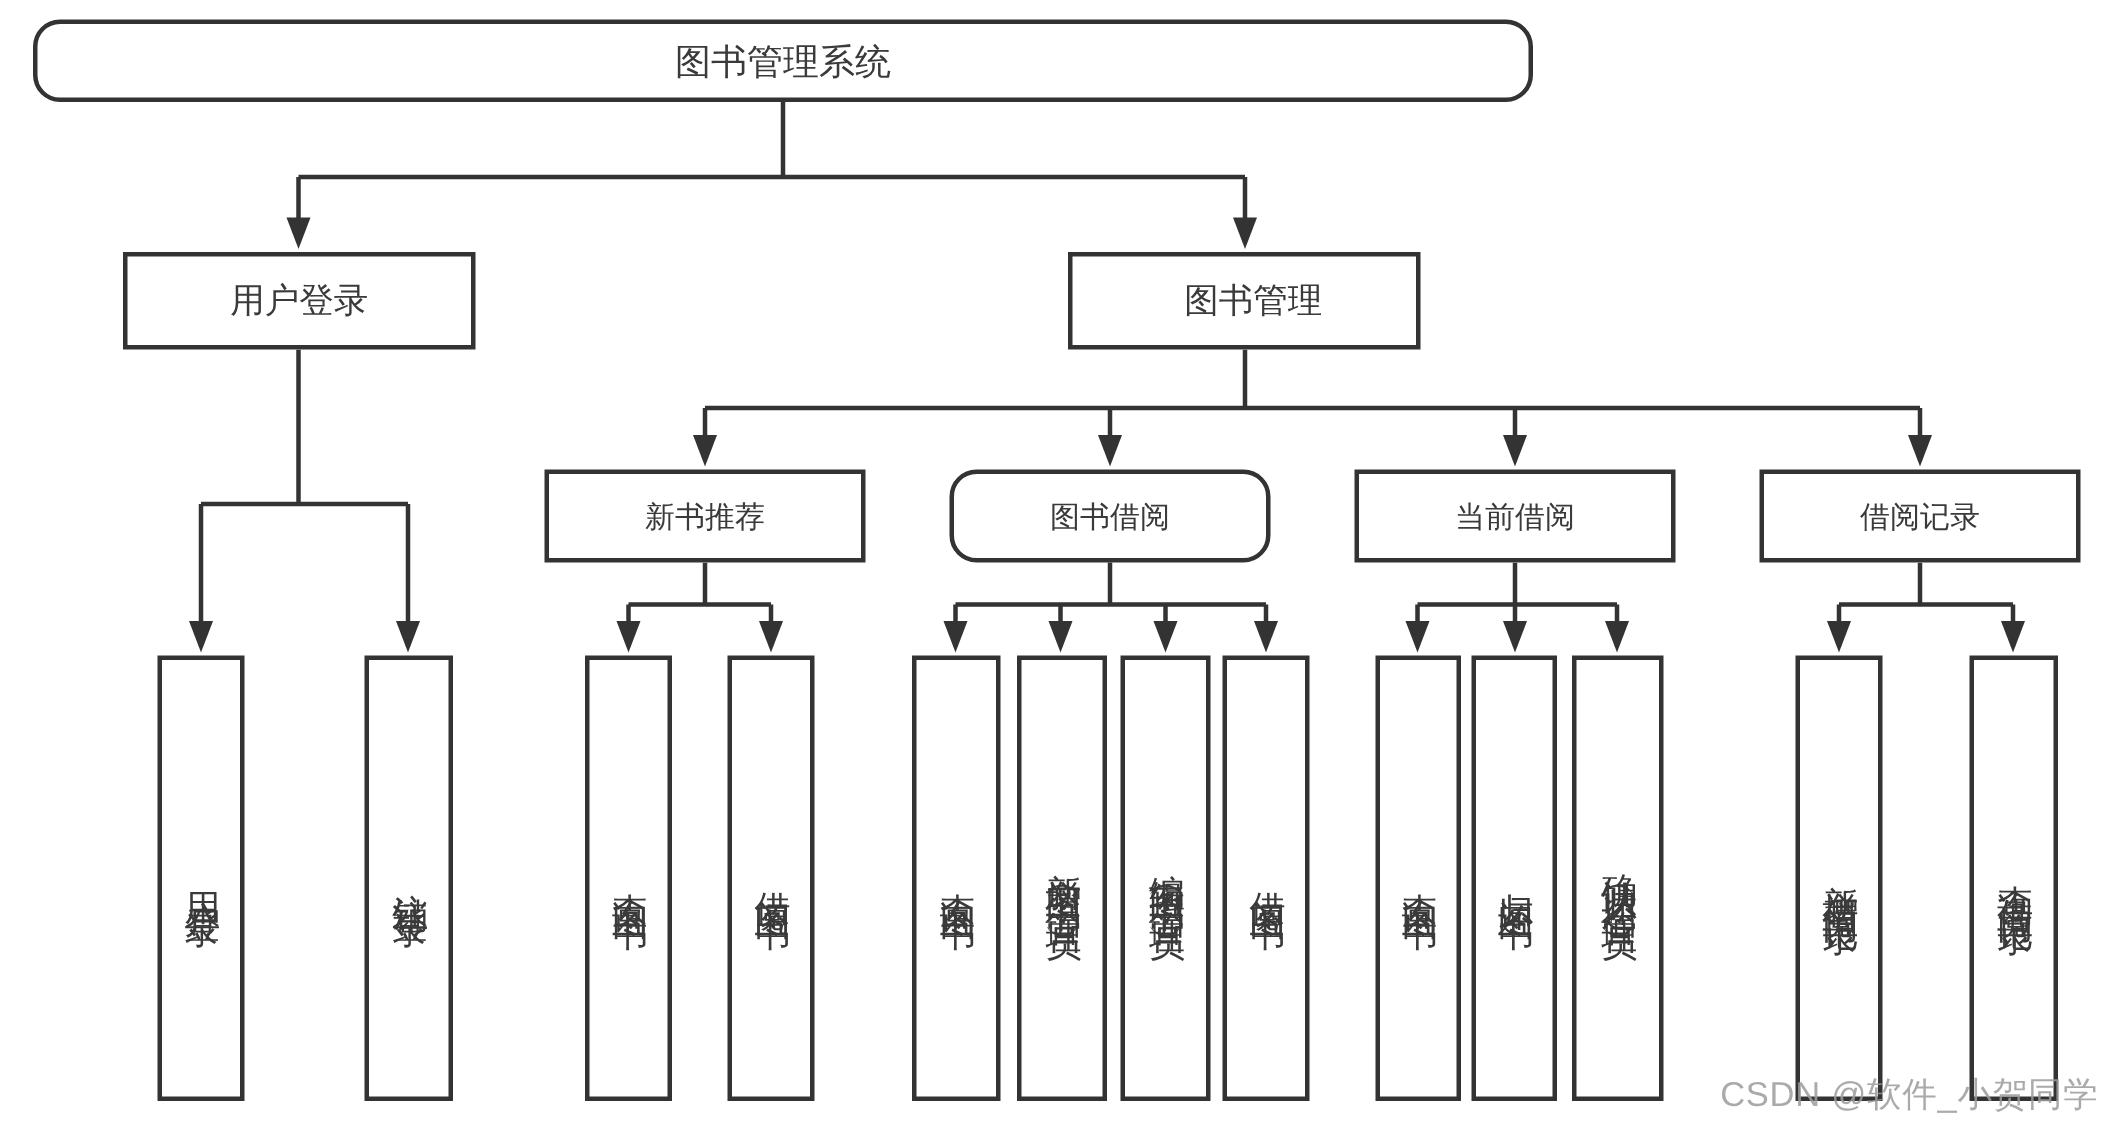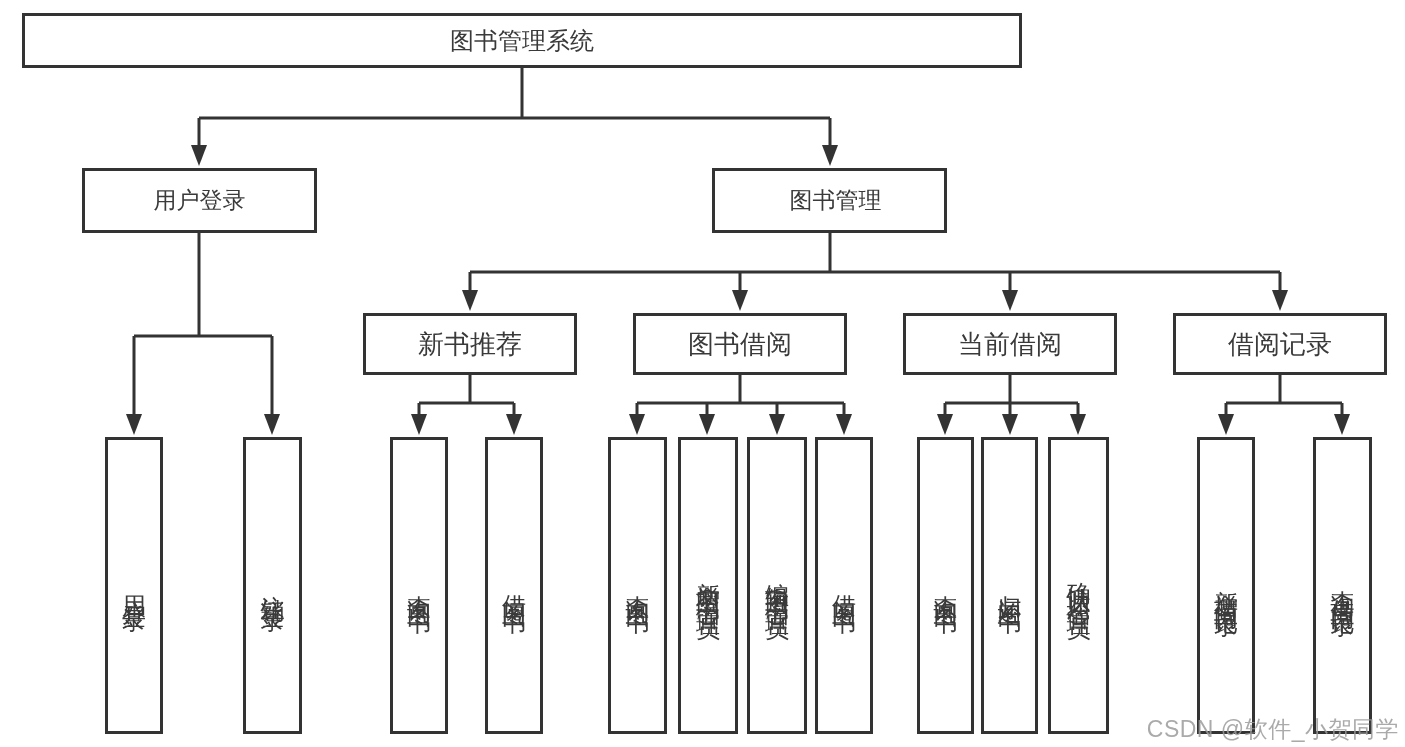--- a/index.html
+++ b/index.html
@@ -39,23 +39,23 @@
   }
   .node {
     position: absolute;
     background: #ffffff;
     border: 3px solid var(--line);
     display: flex;
     align-items: center;
     justify-content: center;
     color: var(--text);
   }
-  .lvl1 { left: 22px; top: 13px; width: 1000px; height: 55px; font-size: 24px; }
+  .lvl1 { left: 22px; top: 13px; width: 1000px; height: 55px; font-size: 24px; border-radius: 18px; }
   .lvl2 { top: 168px; width: 235px; height: 65px; font-size: 23px; }
-  .lvl3 { top: 313px; width: 214px; height: 62px; font-size: 26px; }
+  .lvl3 { top: 313px; width: 214px; height: 62px; font-size: 20px; }
   .leaf { top: 437px; height: 297px; }
   .vtext {
     writing-mode: vertical-rl;
     text-orientation: mixed;
     font-size: 24px;
     line-height: 1;
     letter-spacing: 5px;
     white-space: nowrap;
     color: var(--text);
   }
@@ -114,21 +114,21 @@
   <div class="node lvl2" style="left:82px;">
     <span>用户登录</span>
   </div>
   <div class="node lvl2" style="left:712px;padding-left:12px;">
     <span>图书管理</span>
   </div>
 
   <div class="node lvl3" style="left:363px;">
     <span>新书推荐</span>
   </div>
-  <div class="node lvl3" style="left:633px;">
+  <div class="node lvl3" style="left:633px;border-radius:18px;">
     <span>图书借阅</span>
   </div>
   <div class="node lvl3" style="left:1173px;">
     <span>借阅记录</span>
   </div>
   <div class="node lvl3" style="left:903px;">
     <span>当前借阅</span>
   </div>
 
   <div class="node leaf" style="left:105px;width:58px;">

